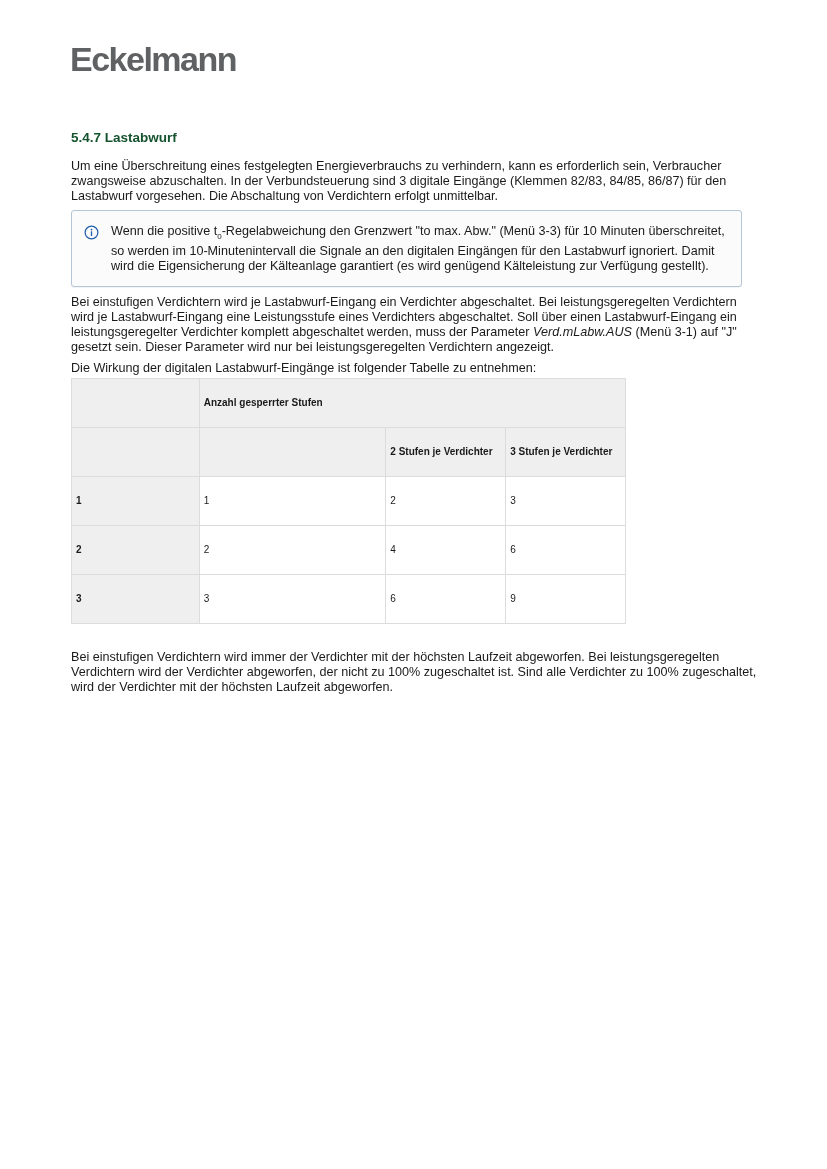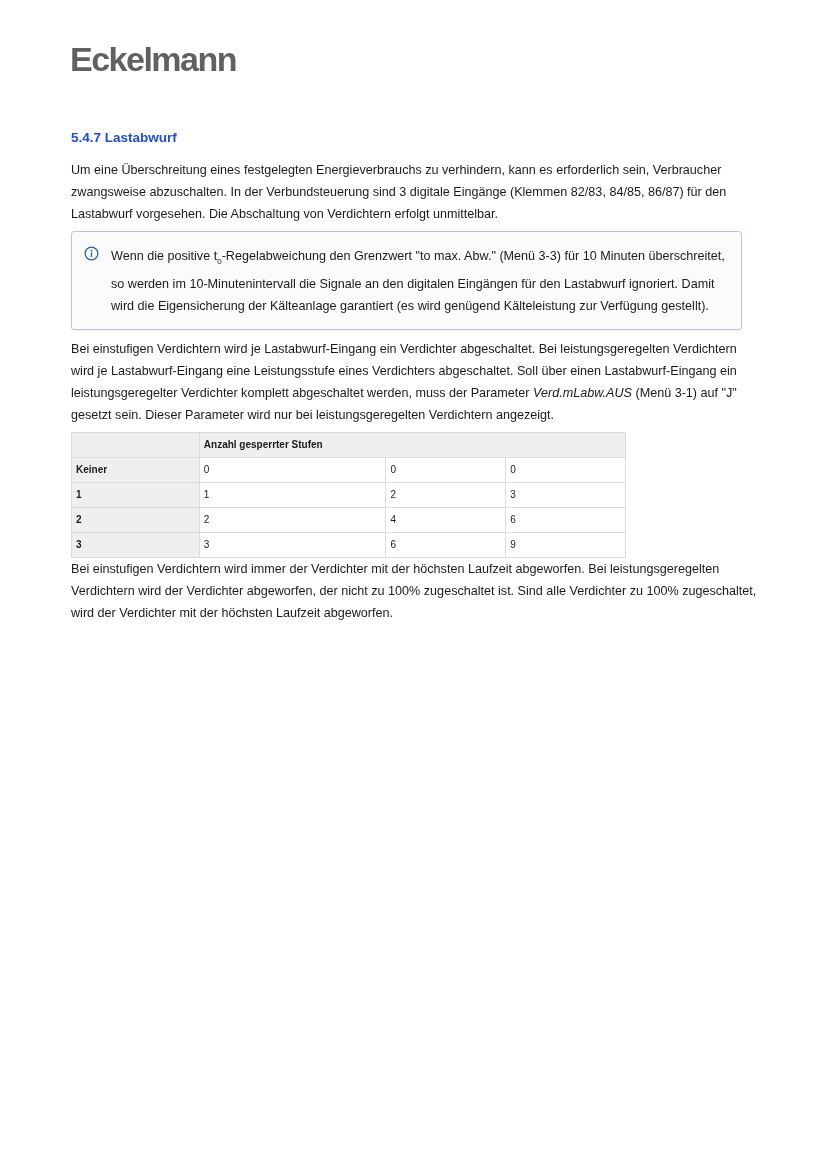--- a/index.html
+++ b/index.html
@@ -6,38 +6,38 @@
   body {
     width: 827px; height: 1169px; background: #ffffff; position: relative;
     font-family: "Liberation Sans", sans-serif; color: #1a1a1a; overflow: hidden;
   }
   .logo {
     position: absolute; left: 70px; top: 40px;
     font-family: "Liberation Sans", sans-serif; font-weight: bold;
     font-size: 34px; letter-spacing: -1.5px; color: #5f6163;
   }
   .content { position: absolute; left: 71px; top: 130px; width: 686px; }
-  h2 { font-size: 13.5px; font-weight: bold; margin: 0 0 14px 0; color: #1d4ed8; }
-  p { font-size: 12.6px; line-height: 22px; margin: 0 0 6px 0; }
+  h2 { font-size: 13.5px; font-weight: bold; margin: 0 0 14px 0; color: #14532d; }
+  p { font-size: 12.6px; line-height: 15px; margin: 0 0 6px 0; }
   .note {
     border: 1px solid #b7c6d6; border-radius: 3px; background: #fbfbfc;
     padding: 13px 14px 12px 12px; display: flex; margin: 4px 15px 8px 0;
     box-shadow: 0 1px 1px rgba(0,0,0,0.05);
   }
   .note .icon { width: 15px; height: 15px; flex: none; margin-right: 12px; margin-top: 1px; }
   .note p { margin: 0; }
   table { border-collapse: collapse; font-size: 10px; margin-top: 1px; }
-  td, th { border: 1px solid #dcdcdc; padding: 0 4px; text-align: left; vertical-align: middle; }
+  td, th { border: 1px solid #dcdcdc; padding: 12px 4px; text-align: left; vertical-align: middle; }
   th { background: #efefef; font-weight: bold; }
   td.rowhead { background: #efefef; font-weight: bold; }
   td { background: #fff; font-weight: normal; height: 24px; }
   .hrow1 th { height: 24px; }
   .hrow2 th { height: 37px; }
   .hrow3 th { height: 24px; }
-  .after { }
+  .after { margin-top: 26px; }
   .footer {
     position: absolute; top: 1123px; left: 71px; width: 686px;
     font-size: 12.6px; display: flex; justify-content: flex-start; margin-top: 48px;
   }
   .footer span:nth-child(2) { position: absolute; left: 299px; }
   sub { font-size: 8px; }
   em { font-style: italic; }
 </style>
 </head>
 <body>
@@ -52,38 +52,39 @@
     <svg class="icon" viewBox="0 0 16 16">
       <circle cx="8" cy="8" r="6.8" fill="none" stroke="#1f5fa8" stroke-width="1.3"></circle>
       <circle cx="8" cy="4.9" r="0.95" fill="#1f5fa8"></circle>
       <rect x="7.3" y="6.7" width="1.4" height="5" fill="#1f5fa8"></rect>
     </svg>
     <p><span>Wenn die positive t</span><sub>0</sub><span>-Regelabweichung den Grenzwert "to max. Abw." (Menü 3-3) für 10 Minuten überschreitet, so werden im 10-Minutenintervall die Signale an den digitalen Eingängen für den Lastabwurf ignoriert. Damit wird die Eigensicherung der Kälteanlage garantiert (es wird genügend Kälteleistung zur Verfügung gestellt).</span></p>
   </div>
 
   <p><span>Bei einstufigen Verdichtern wird je Lastabwurf-Eingang ein Verdichter abgeschaltet. Bei leistungsgeregelten Verdichtern wird je Lastabwurf-Eingang eine Leistungsstufe eines Verdichters abgeschaltet. Soll über einen Lastabwurf-Eingang ein leistungsgeregelter Verdichter komplett abgeschaltet werden, muss der Parameter </span><em>Verd.mLabw.AUS</em><span> (Menü 3-1) auf "J" gesetzt sein. Dieser Parameter wird nur bei leistungsgeregelten Verdichtern angezeigt.</span></p>
 
+  <p style="margin-bottom:2px;">Die Wirkung der digitalen Lastabwurf-Eingänge ist folgender Tabelle zu entnehmen:</p>
 
   <table style="width:555px;">
     <colgroup>
       <col style="width:128px">
         <col style="width:187px">
         <col style="width:120px">
         <col style="width:120px">
     </colgroup>
     <tbody>
         <tr class="hrow1">
       <th></th>
       <th colspan="3">Anzahl gesperrter Stufen</th>
     </tr>
-    <tr>
-      <td class="rowhead">Keiner</td>
-      <td>0</td>
-      <td>0</td>
-      <td>0</td>
+    <tr class="hrow3">
+      <th></th>
+      <th></th>
+      <th>2 Stufen je Verdichter</th>
+      <th>3 Stufen je Verdichter</th>
     </tr>
     <tr>
       <td class="rowhead">1</td>
       <td>1</td>
       <td>2</td>
       <td>3</td>
     </tr>
     <tr>
       <td class="rowhead">2</td>
       <td>2</td>

